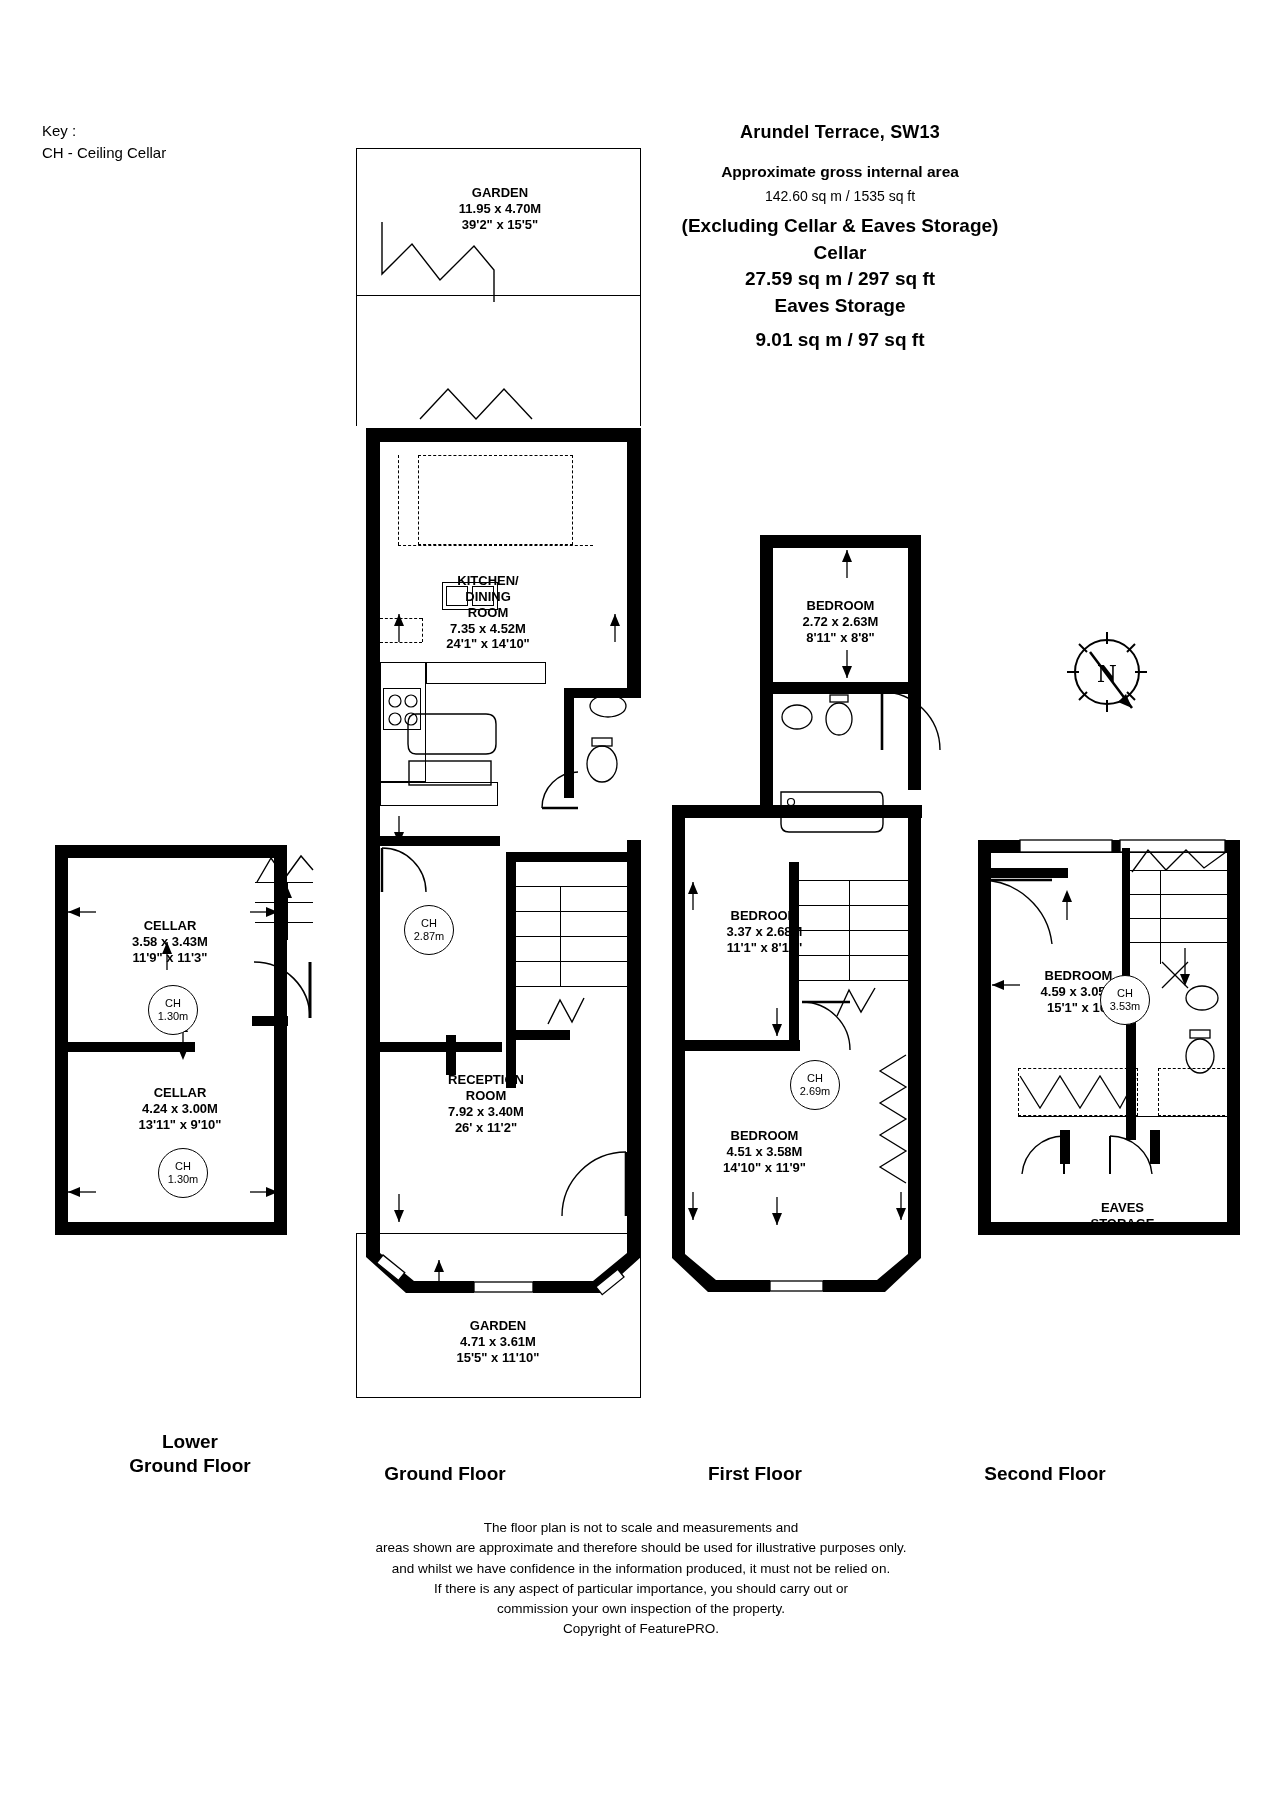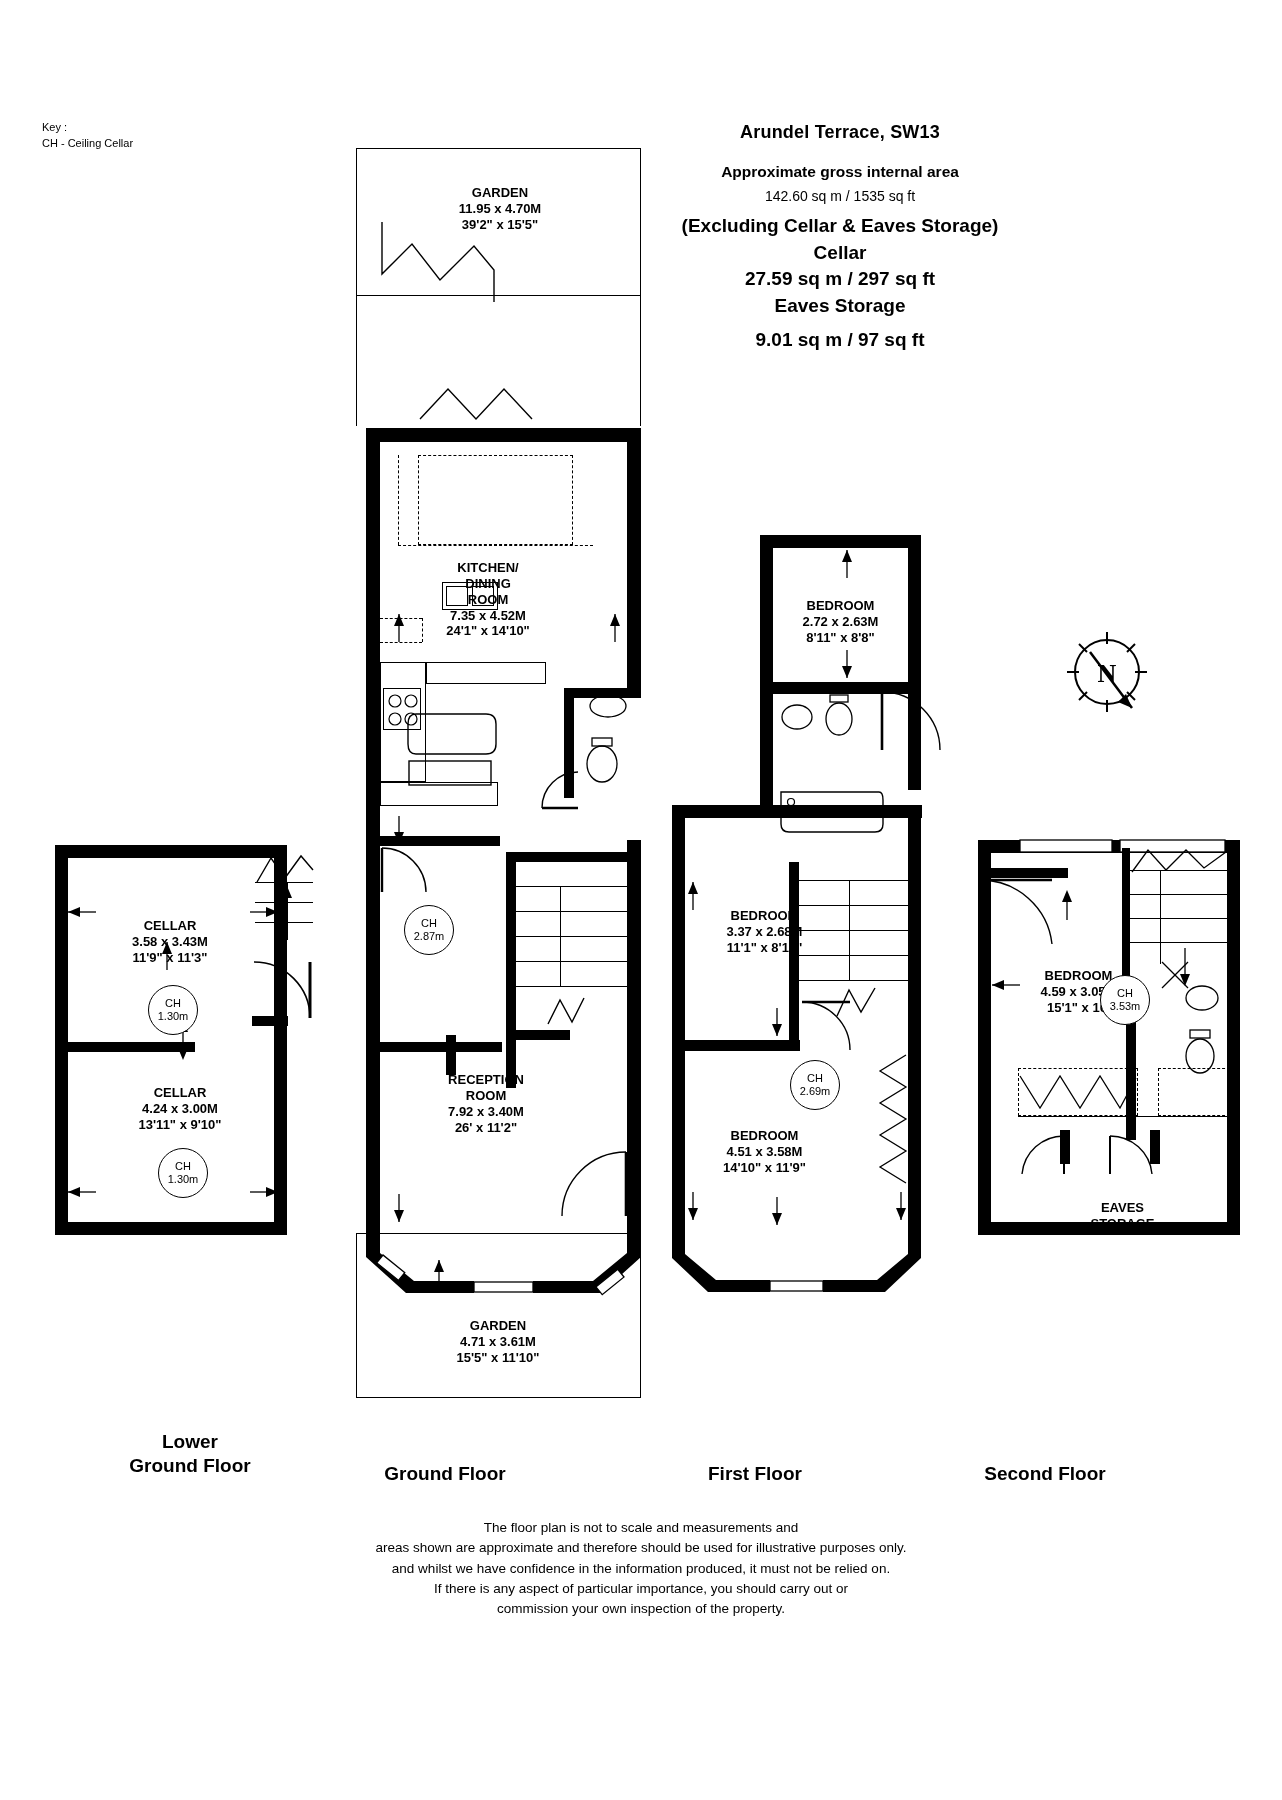--- a/index.html
+++ b/index.html
@@ -13,21 +13,21 @@
   .dashline-h{position:absolute;border-top:1px dashed #000;}
   .dashline-v{position:absolute;border-left:1px dashed #000;}
   .line-h{position:absolute;background:#000;height:1px;}
   .line-v{position:absolute;background:#000;width:1px;}
   .ch{position:absolute;border:1px solid #000;border-radius:50%;width:48px;height:48px;
       display:flex;flex-direction:column;align-items:center;justify-content:center;
       font-size:11px;line-height:1.15;background:#fff;}
   .flab{position:absolute;text-align:center;font-weight:bold;font-size:19px;line-height:1.25;white-space:nowrap;}
   .title{position:absolute;text-align:center;white-space:nowrap;}
   .disc{position:absolute;text-align:center;font-size:13.5px;line-height:1.5;}
-  .key{position:absolute;font-size:11px;line-height:1.45;white-space:nowrap;}
+  .key{position:absolute;font-size:15px;line-height:1.45;white-space:nowrap;}
   .rlab{font-size:13px;font-weight:bold;}
   svg{position:absolute;overflow:visible;}
 </style>
 </head>
 <body>
 
 <div class="stage">
 
   <div class="key" style="left:42px;top:120px;">
     <div>Key :</div>
@@ -269,21 +269,21 @@
         <line x1="7" y1="2" x2="7" y2="30" stroke="#000" stroke-width="1.3"></line>
         <polygon points="7,2 2,14 12,14" fill="#000"></polygon>
       </svg>
 
     <div class="txt" style="left:400px;top:185px;width:200px;">
       <div class="rlab">GARDEN</div>
       <div class="rlab">11.95 x 4.70M</div>
       <div class="rlab">39'2" x 15'5"</div>
     </div>
 
-    <div class="txt" style="left:392px;top:560px;width:192px;text-align:center;">
+    <div class="txt" style="left:392px;top:573px;width:192px;text-align:center;">
       <div class="rlab">KITCHEN/</div>
       <div class="rlab">DINING</div>
       <div class="rlab">ROOM</div>
       <div class="rlab">7.35 x 4.52M</div>
       <div class="rlab">24'1" x 14'10"</div>
     </div>
 
     <div class="ch" style="left:404px;top:905px;">
       <span>CH</span>
       <span>2.87m</span>
@@ -509,15 +509,16 @@
   <div class="flab" style="left:935px;top:1462px;width:220px;">
     <div>Second Floor</div>
   </div>
 
   <div class="disc" style="left:241px;top:1518px;width:800px;">
     <div>The floor plan is not to scale and measurements and</div>
     <div>areas shown are approximate and therefore should be used for illustrative purposes only.</div>
     <div>and whilst we have confidence in the information produced, it must not be relied on.</div>
     <div>If there is any aspect of particular importance, you should carry out or</div>
     <div>commission your own inspection of the property.</div>
+    <div>Copyright of FeaturePRO.</div>
   </div>
 
 </div>
 
 </body></html>

